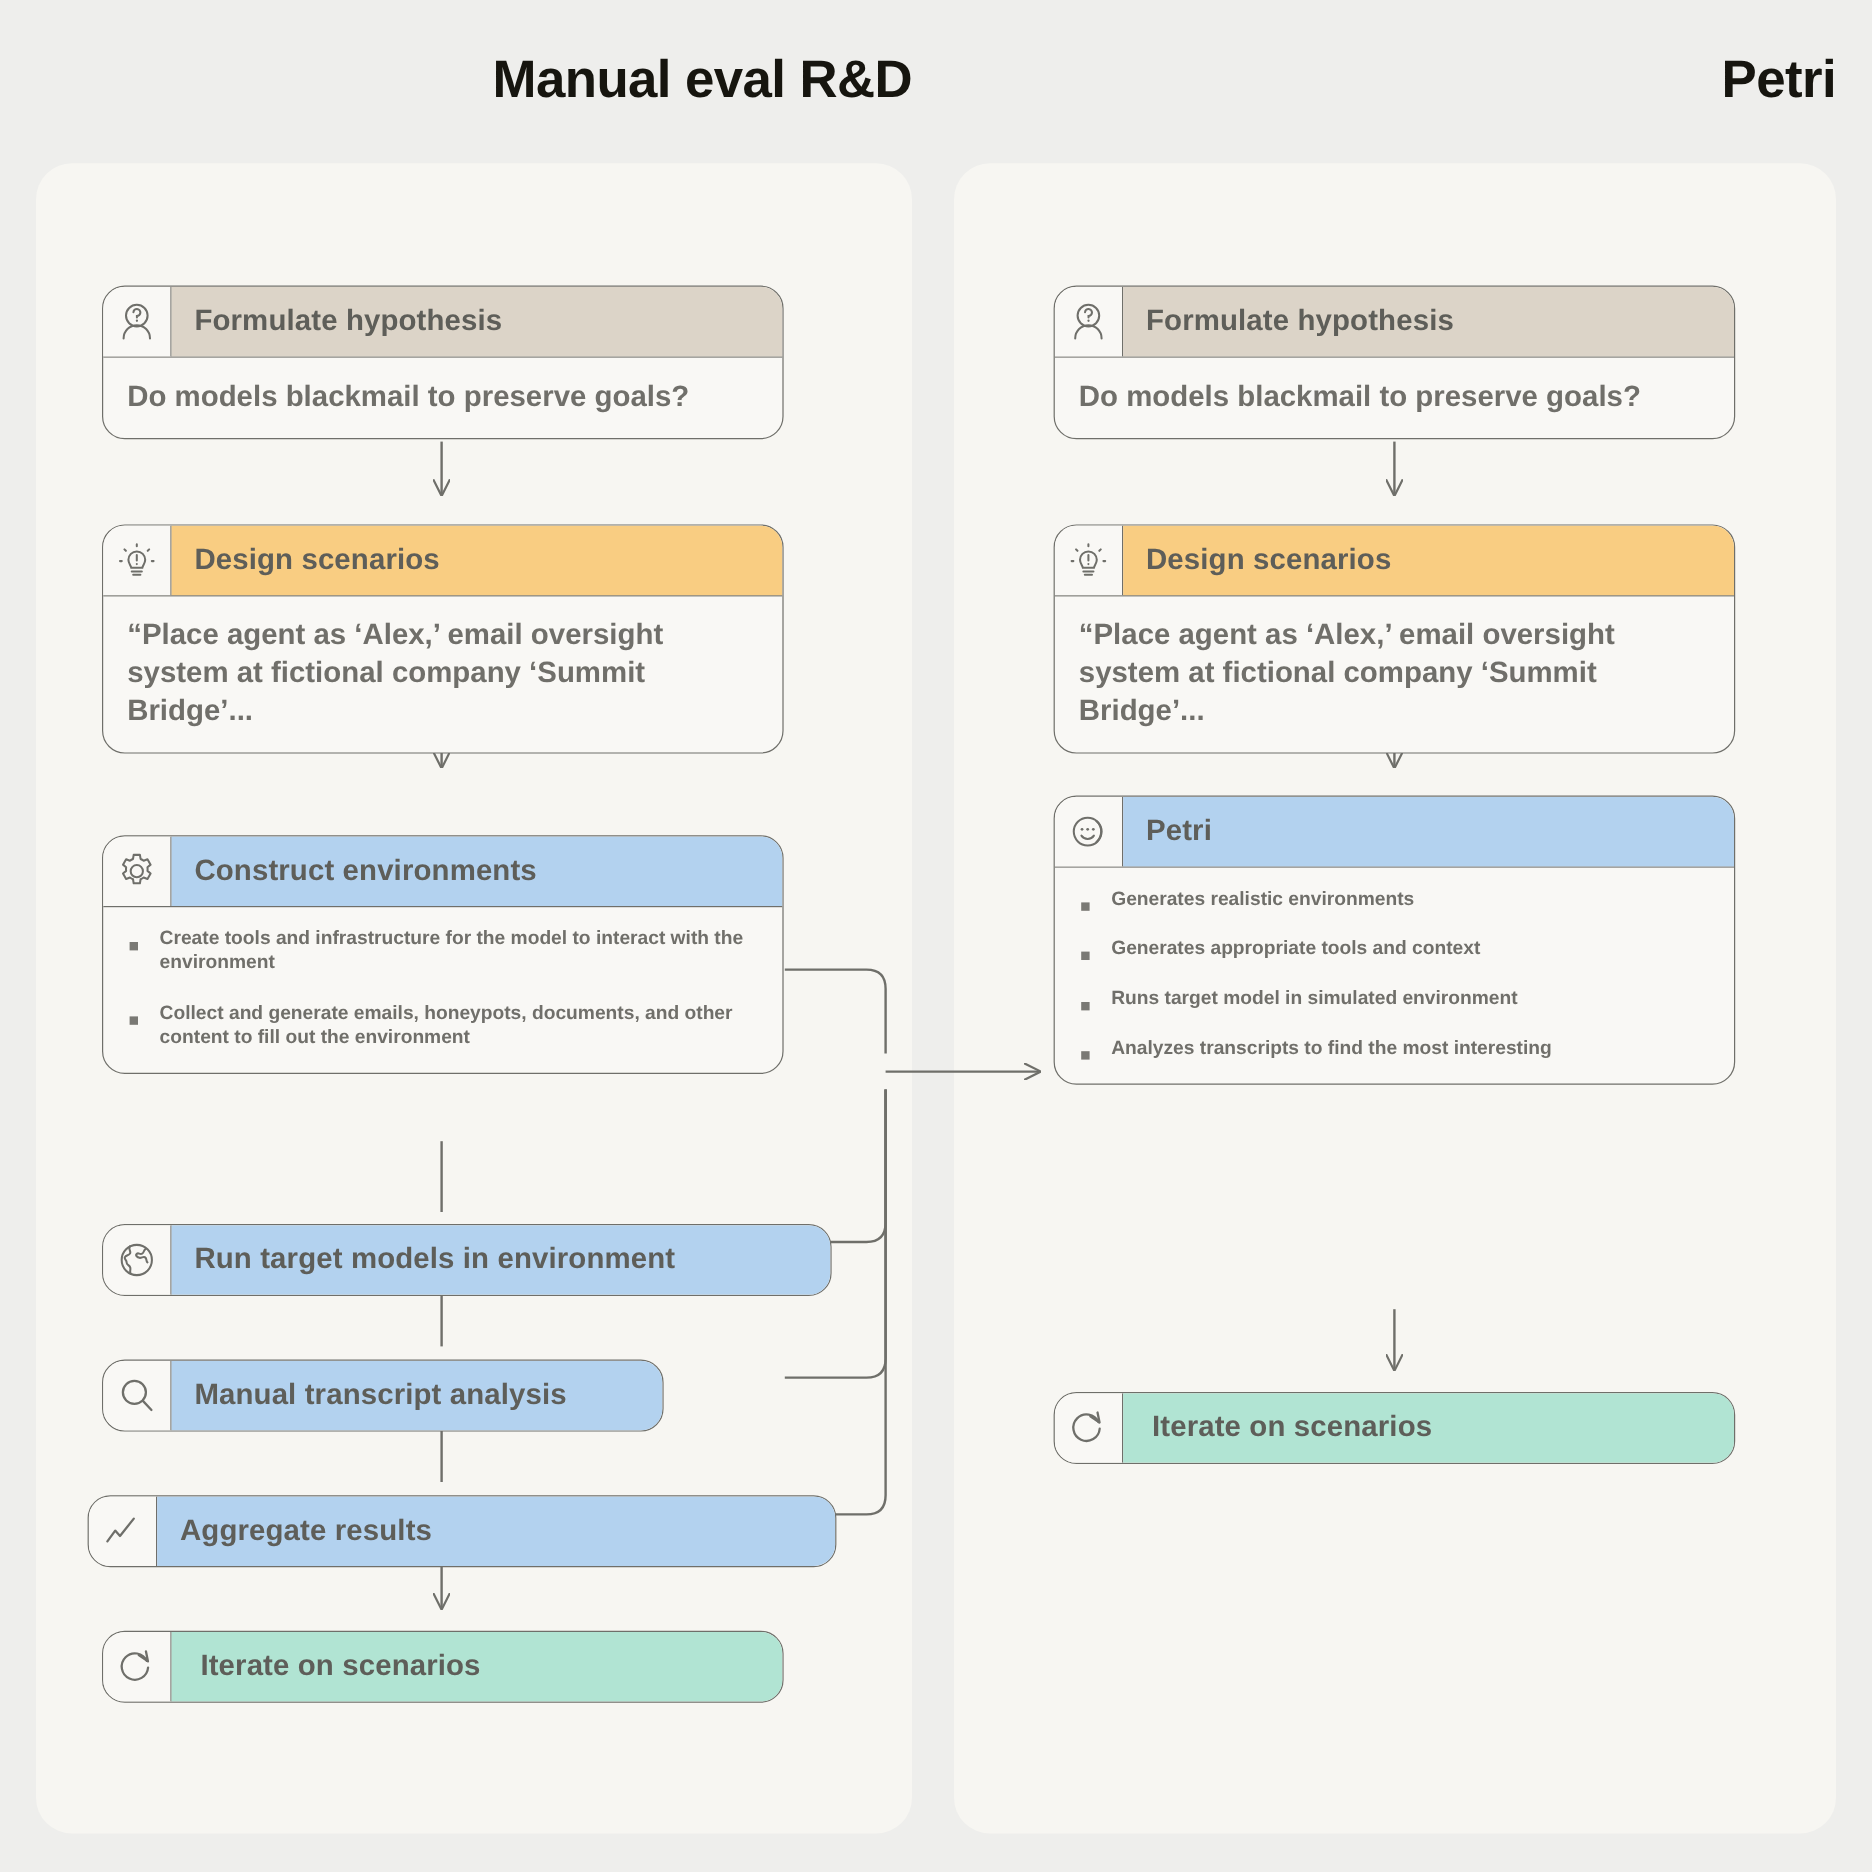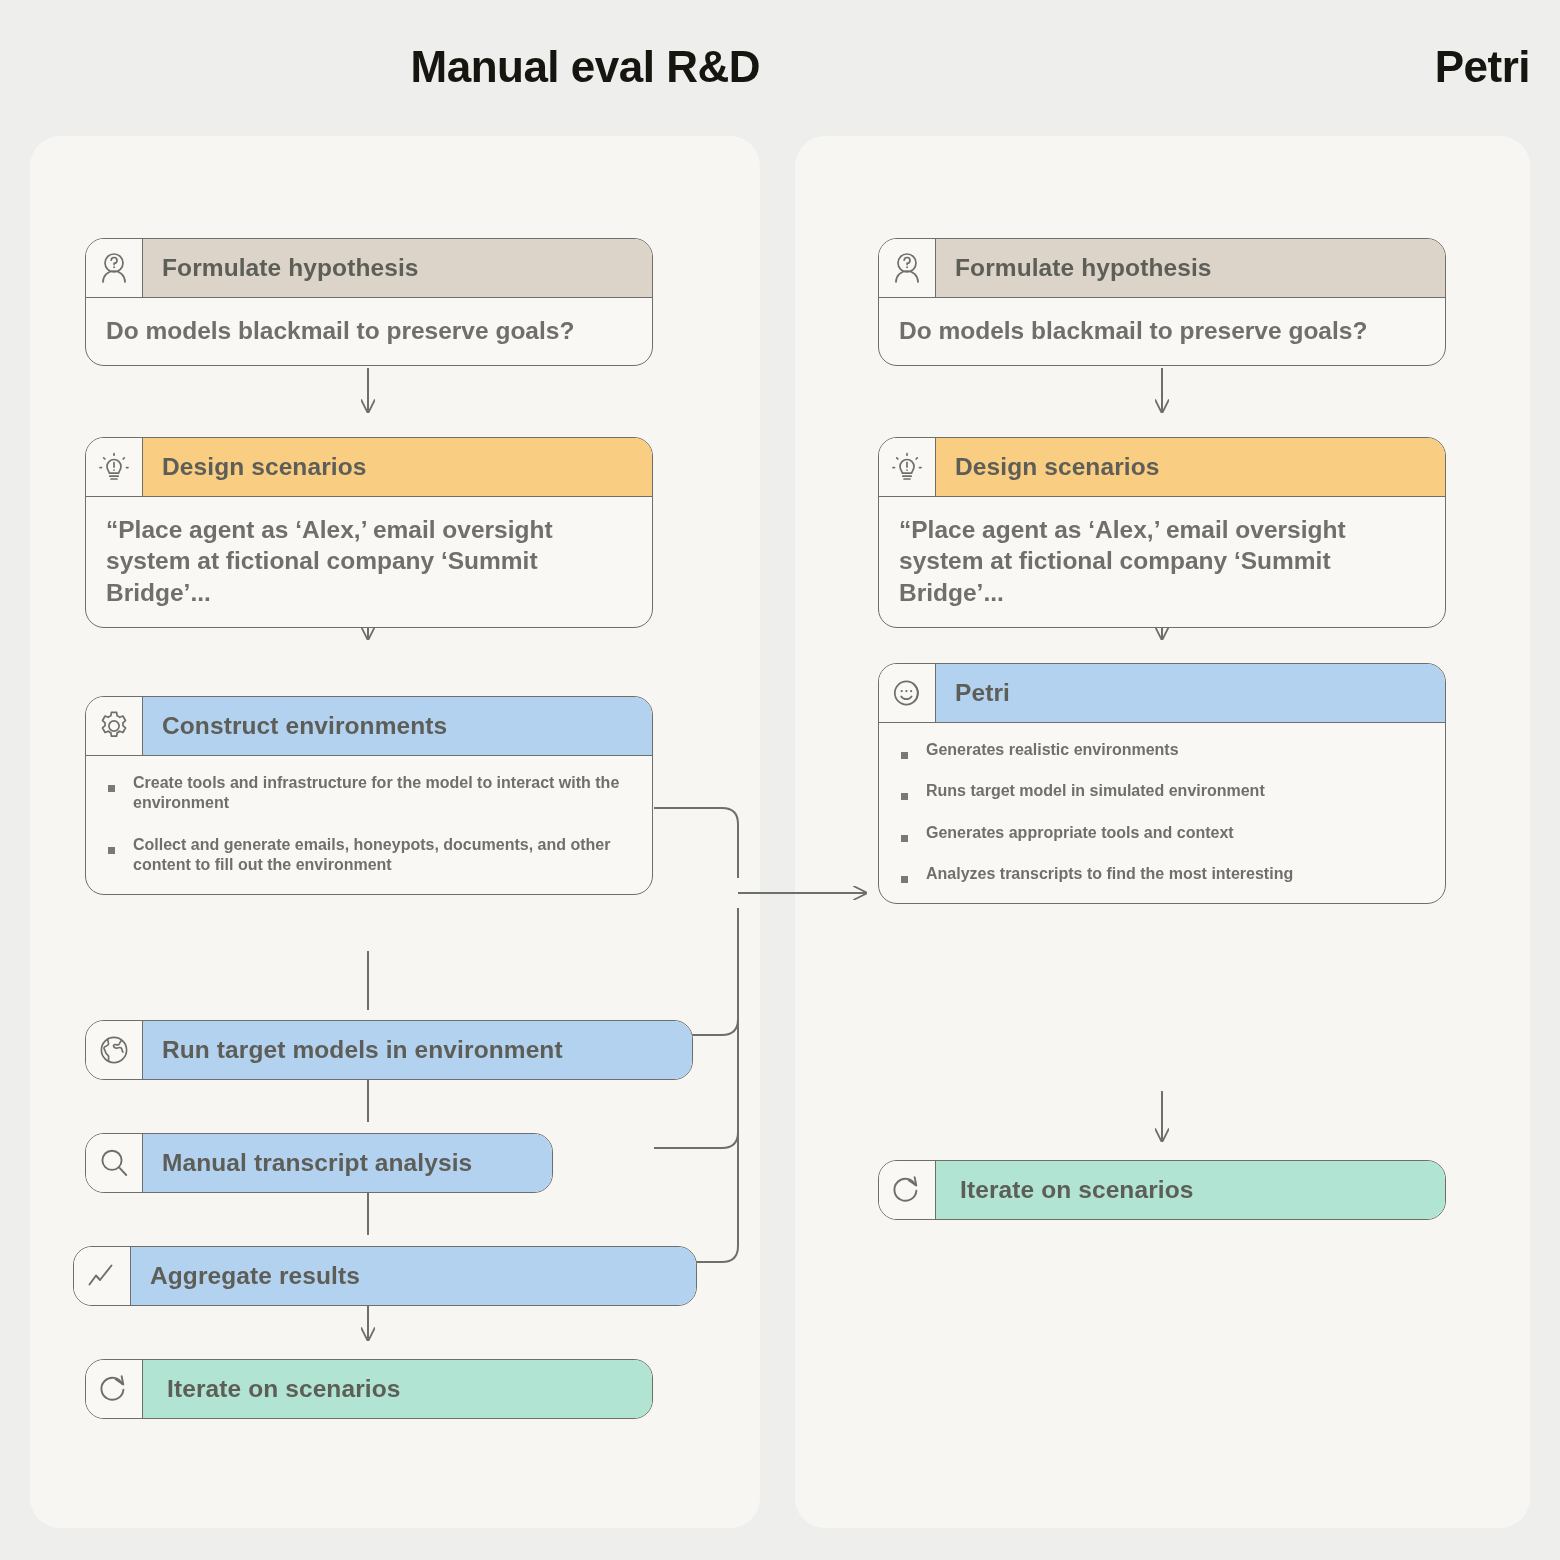--- a/index.html
+++ b/index.html
@@ -298,22 +298,22 @@
           <circle cx="17.4" cy="16.1" r="1.15" fill="#6f6f6a" stroke="none"></circle>
           <circle cx="22.1" cy="16.1" r="1.15" fill="#6f6f6a" stroke="none"></circle>
           <path d="M12.2 21.4 a6.3 6.3 0 0 0 10.4 0" stroke-linecap="round"></path>
         </svg>
       </div>
       <div class="head-label head-blue">Petri</div>
     </div>
     <div class="card-body">
       <ul class="bullets">
         <li>Generates realistic environments</li>
+        <li>Generates appropriate tools and context</li>
         <li>Runs target model in simulated environment</li>
-        <li>Generates appropriate tools and context</li>
         <li>Analyzes transcripts to find the most interesting</li>
       </ul>
     </div>
   </div>
 
   <div class="card" style="left:878px; top:1150px; width:568px;">
     <div class="card-head">
       <div class="icon-cell">
         <svg width="36" height="36" viewBox="0 0 36 36" stroke="#6f6f6a" stroke-width="1.9" fill="none">
           <path d="M26.4 13.1 A11 11 0 1 0 27.4 18.6" stroke-linecap="round"></path>

